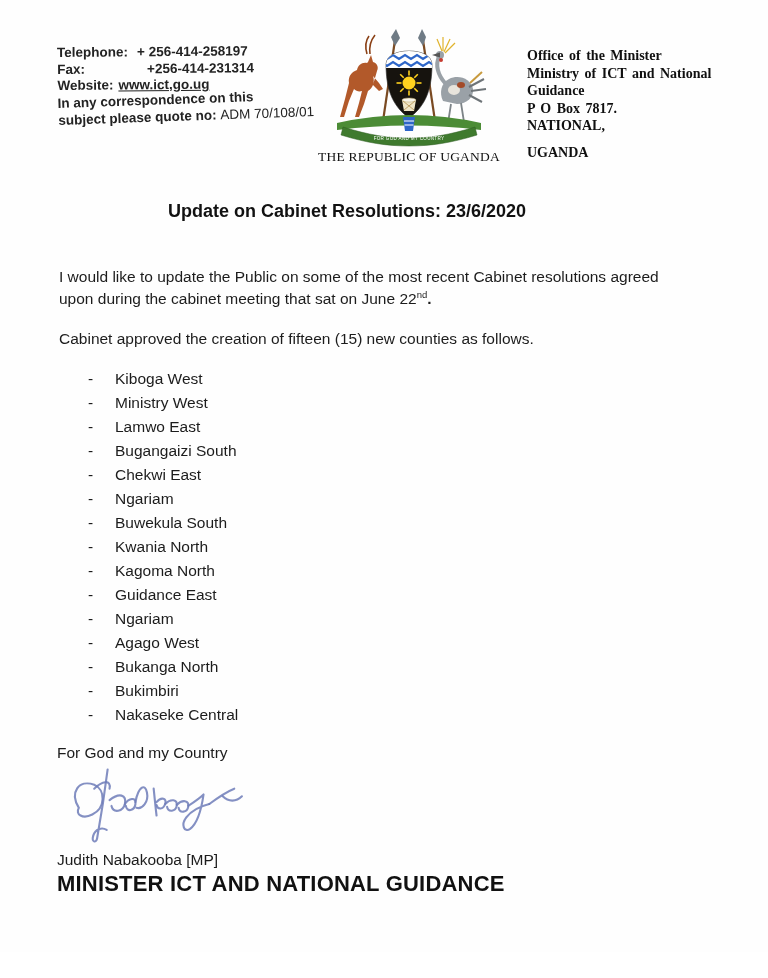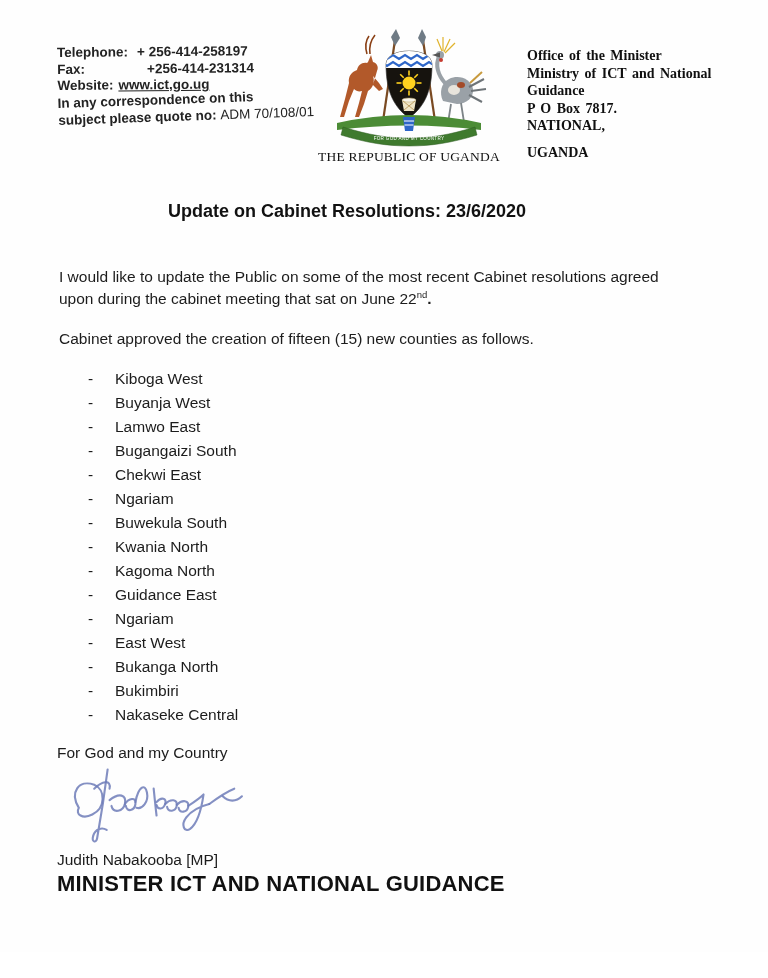--- a/index.html
+++ b/index.html
@@ -193,21 +193,21 @@
 
   <div class="para para-counties">Cabinet approved the creation of fifteen (15) new counties as follows.</div>
 
   <div class="county-list">
       <div class="county-item">
         <span class="dash">-</span>
         <span>Kiboga West</span>
       </div>
       <div class="county-item">
         <span class="dash">-</span>
-        <span>Buyanja West</span>
+        <span>Ministry West</span>
       </div>
       <div class="county-item">
         <span class="dash">-</span>
         <span>Lamwo East</span>
       </div>
       <div class="county-item">
         <span class="dash">-</span>
         <span>Bugangaizi South</span>
       </div>
       <div class="county-item">
@@ -233,21 +233,21 @@
       <div class="county-item">
         <span class="dash">-</span>
         <span>Guidance East</span>
       </div>
       <div class="county-item">
         <span class="dash">-</span>
         <span>Ngariam</span>
       </div>
       <div class="county-item">
         <span class="dash">-</span>
-        <span>East West</span>
+        <span>Agago West</span>
       </div>
       <div class="county-item">
         <span class="dash">-</span>
         <span>Bukanga North</span>
       </div>
       <div class="county-item">
         <span class="dash">-</span>
         <span>Bukimbiri</span>
       </div>
       <div class="county-item">

